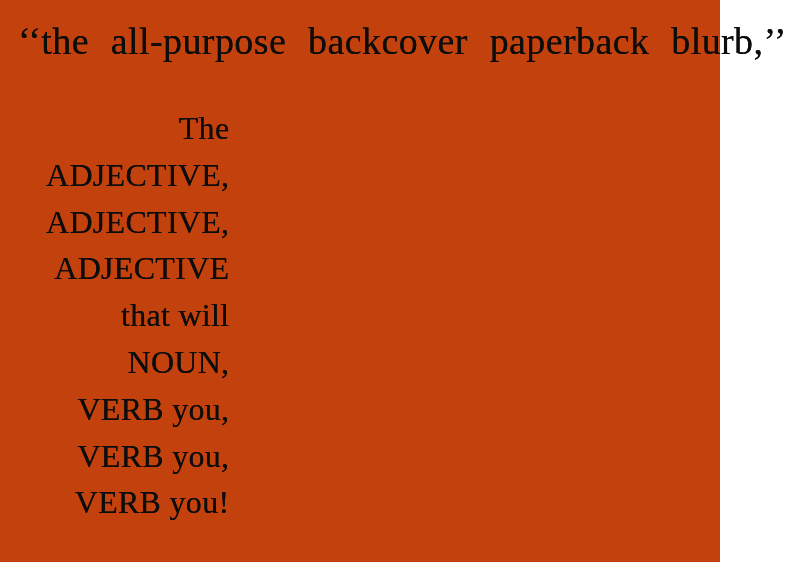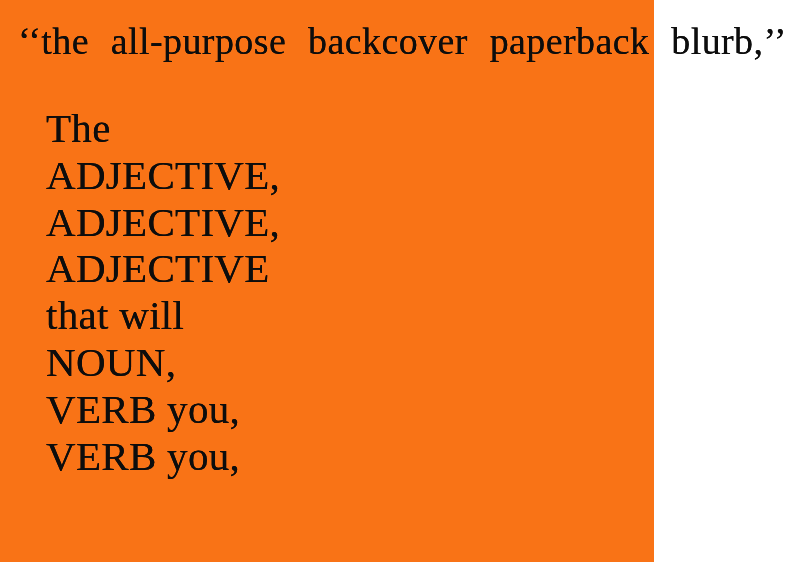--- a/index.html
+++ b/index.html
@@ -7,45 +7,46 @@
     padding: 0;
   }
   body {
     width: 800px;
     height: 562px;
     overflow: hidden;
     font-family: "Liberation Serif", "DejaVu Serif", serif;
   }
   .page {
     position: relative;
-    width: 654px;
+    width: 720px;
     height: 562px;
-    background: #f97316;
+    background: #c2410c;
     color: #0d0d0d;
   }
   .blurb-title {
     position: absolute;
     left: 18px;
     top: 18px;
     font-size: 38px;
     line-height: 46px;
     white-space: nowrap;
     word-spacing: 12px;
     letter-spacing: 0.4px;
     
     text-shadow: 0 0 0.6px currentColor;
   }
   .blurb-body {
     position: absolute;
     left: 46px;
     top: 105px;
-    font-size: 41px;
+    font-size: 32px;
     line-height: 46.8px;
     letter-spacing: 0.3px;
     text-shadow: 0 0 0.6px currentColor;
+    text-align: right;
   }
   .blurb-line {
     white-space: nowrap;
   }
 </style>
 </head>
 <body>
 
 <div class="page">
 
@@ -53,15 +54,16 @@
 
   <div class="blurb-body">
     <div class="blurb-line">The</div>
     <div class="blurb-line">ADJECTIVE,</div>
     <div class="blurb-line">ADJECTIVE,</div>
     <div class="blurb-line">ADJECTIVE</div>
     <div class="blurb-line">that will</div>
     <div class="blurb-line">NOUN,</div>
     <div class="blurb-line">VERB you,</div>
     <div class="blurb-line">VERB you,</div>
+    <div class="blurb-line">VERB you!</div>
   </div>
 
 </div>
 
 </body></html>

